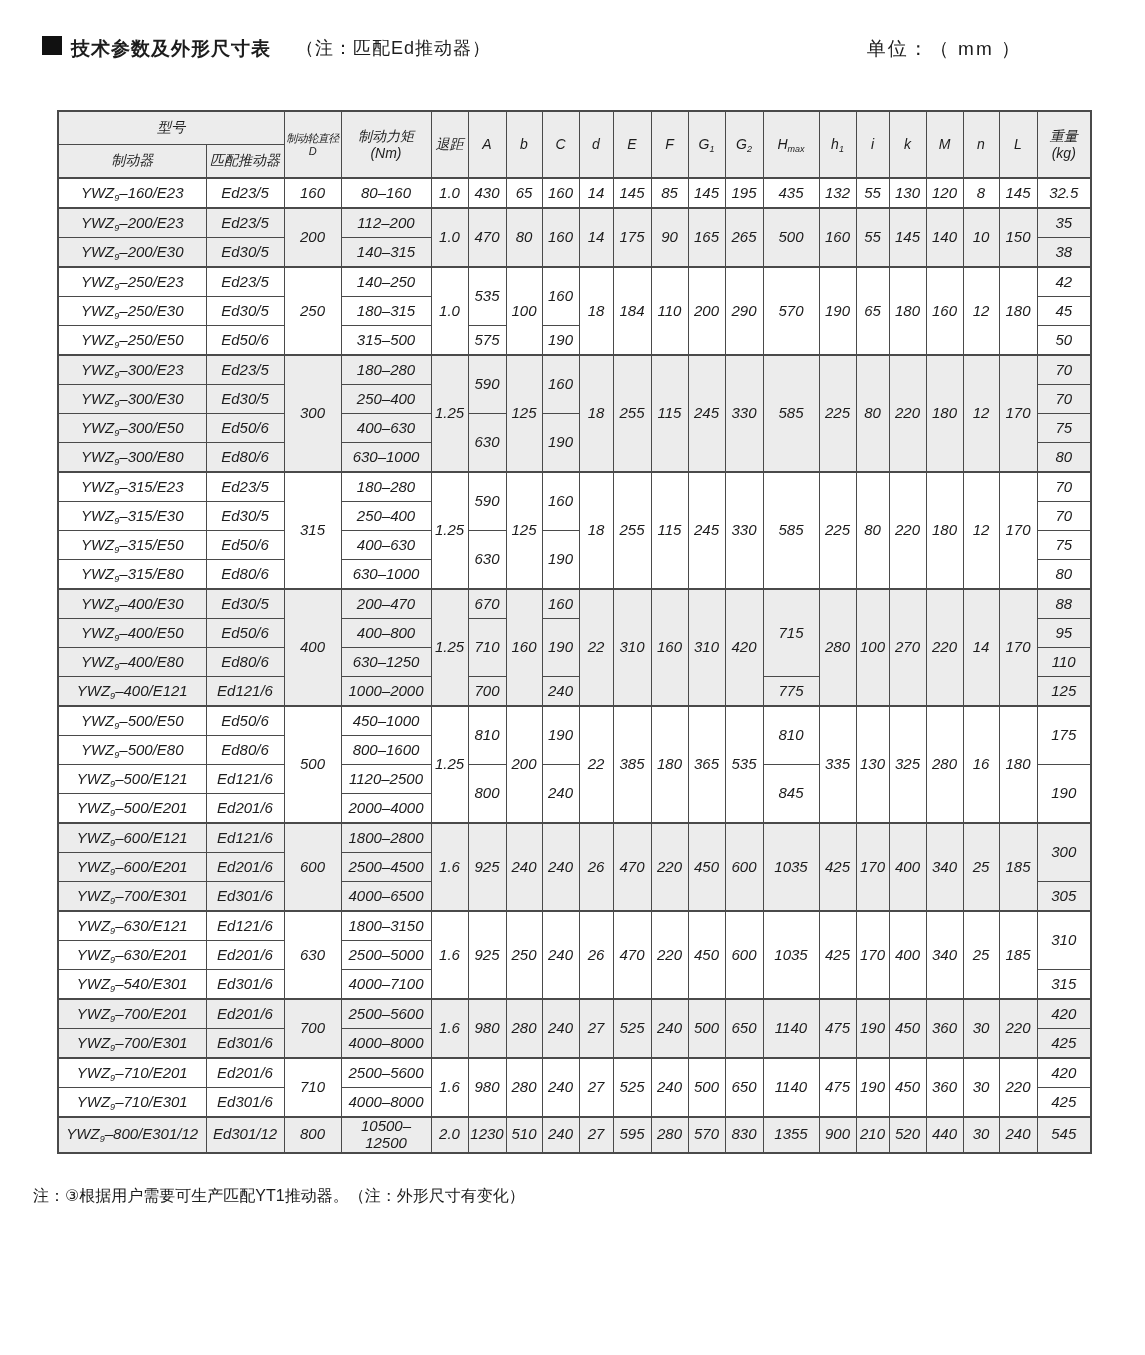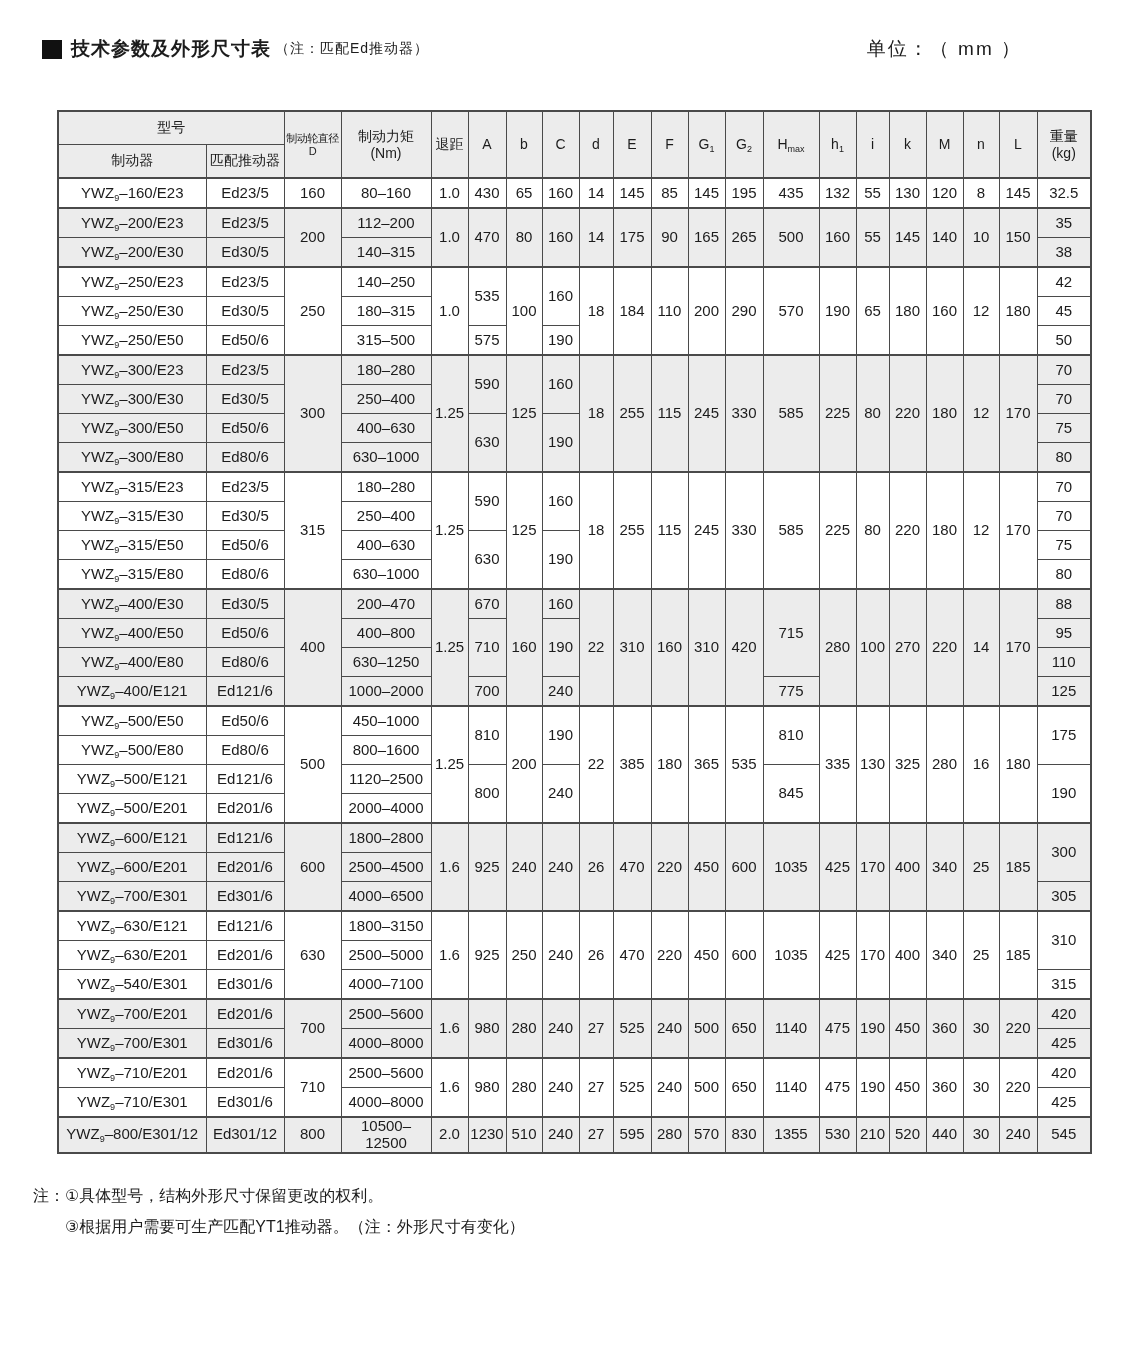--- a/index.html
+++ b/index.html
@@ -6,33 +6,34 @@
     margin: 0; padding: 0;
     background: #ffffff;
     width: 1145px; height: 1355px;
     font-family: "Liberation Sans", "DejaVu Sans", sans-serif;
     color: #1c1c1c;
   }
   .page { position: relative; width: 1145px; height: 1355px; overflow: hidden; }
 
   
   .titlebar {
-    display: flex; align-items: center;
+    display: flex; align-items: flex-start;
     margin: 36px 0 0 42px; width: 980px;
   }
   .sq { width: 20px; height: 19px; background: #111; margin-right: 9px; flex: none; }
   .title { font-size: 19px; font-weight: bold; letter-spacing: 1px; }
-  .subtitle { font-size: 14px; margin-left: 4px; letter-spacing: 1px; }
+  .subtitle { font-size: 18px; margin-left: 25px; letter-spacing: 1px; }
   .unit { margin-left: auto; font-size: 19px; letter-spacing: 2px; }
 
   
   table.spec {
     border-collapse: collapse; table-layout: fixed;
     margin: 48px 0 0 57px; width: 1033px;
     border: 2px solid #4a4a4a;
+    font-style: italic;
   }
   .spec th, .spec td {
     border: 1px solid #4a4a4a;
     text-align: center; vertical-align: middle;
     padding: 0; font-size: 15px; font-weight: normal;
     line-height: 1.12; overflow: hidden;
     background: #ffffff;
   }
   .spec thead th { background: #ececec; height: 32px; font-size: 14px; }
   .spec tbody td { height: 28px; }
@@ -509,32 +510,31 @@
           <td rowspan="1">2.0</td>
           <td rowspan="1">1230</td>
           <td rowspan="1">510</td>
           <td rowspan="1">240</td>
           <td rowspan="1">27</td>
           <td rowspan="1">595</td>
           <td rowspan="1">280</td>
           <td rowspan="1">570</td>
           <td rowspan="1">830</td>
           <td rowspan="1">1355</td>
-          <td rowspan="1">530</td>
+          <td rowspan="1">900</td>
           <td rowspan="1">210</td>
           <td rowspan="1">520</td>
           <td rowspan="1">440</td>
           <td rowspan="1">30</td>
           <td rowspan="1">240</td>
           <td rowspan="1">545</td>
         </tr>
       </tbody>
   </table>
 
   <div class="notes">
     <span class="lbl">注：</span>
     <span class="items">
-      <span>①具体型号，结构外形尺寸保留更改的权利。</span>
       <span>③根据用户需要可生产匹配YT1推动器。（注：外形尺寸有变化）</span>
     </span>
   </div>
 
 </div>
 
 </body></html>

